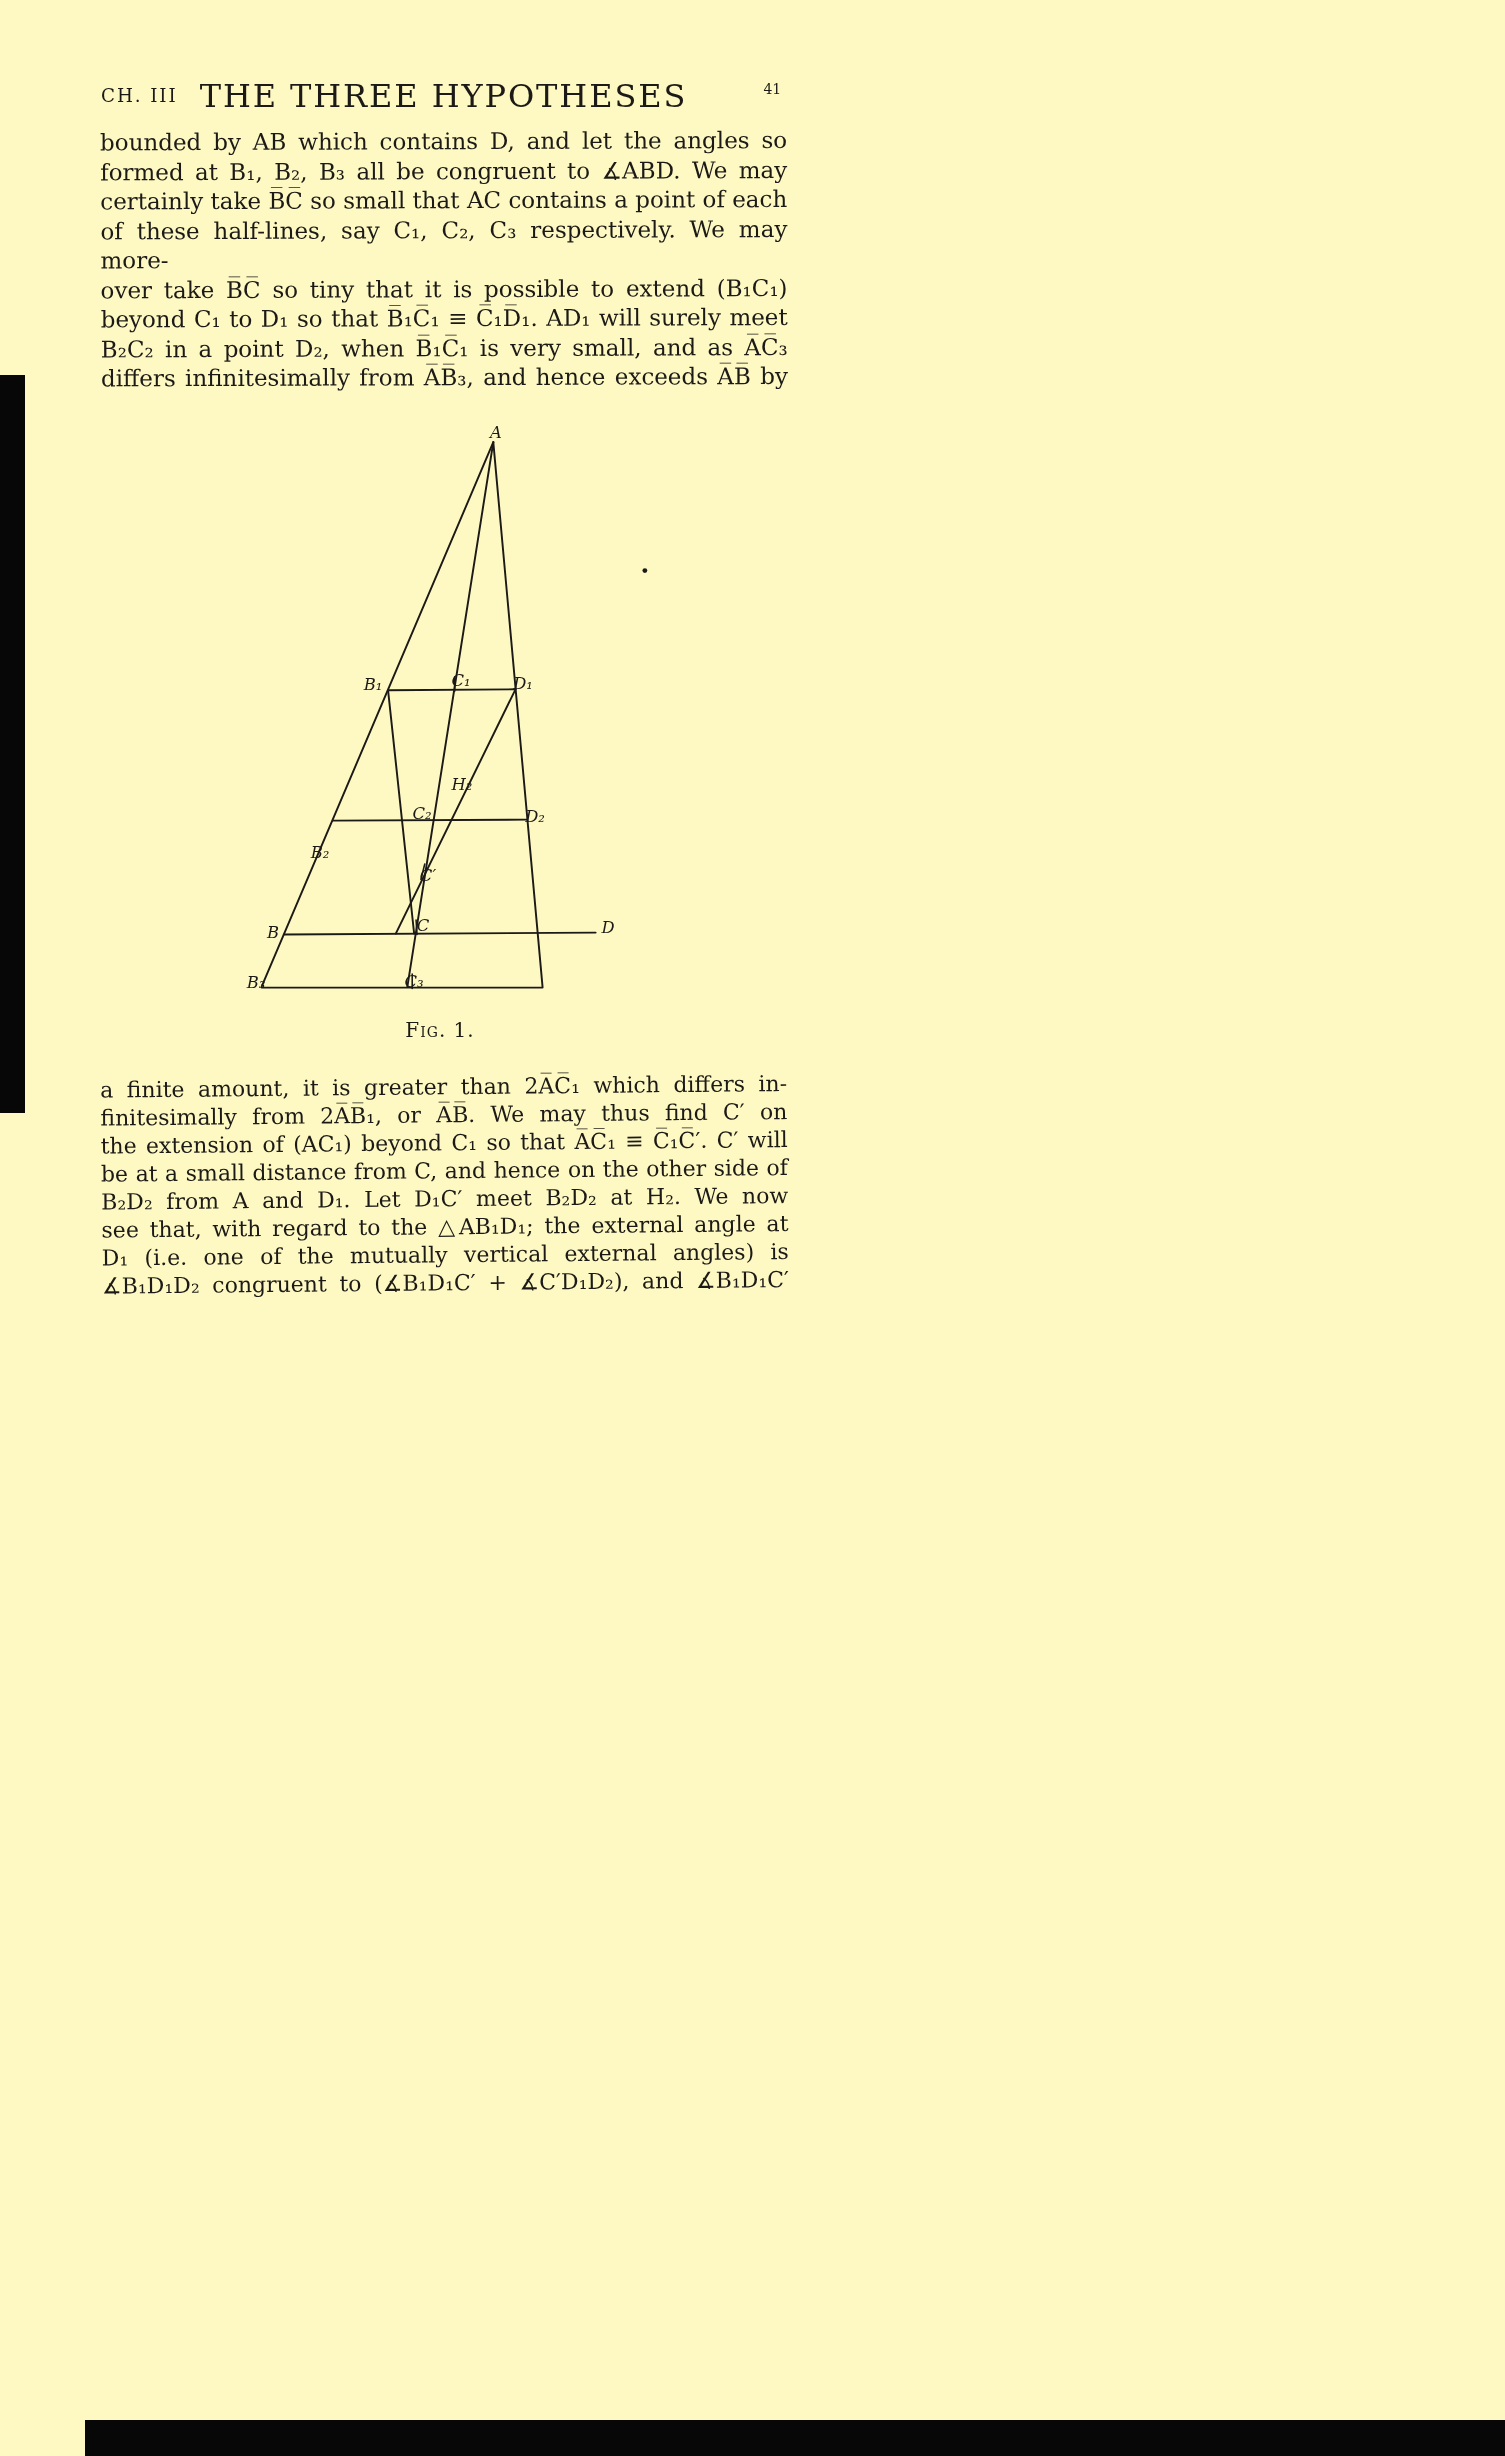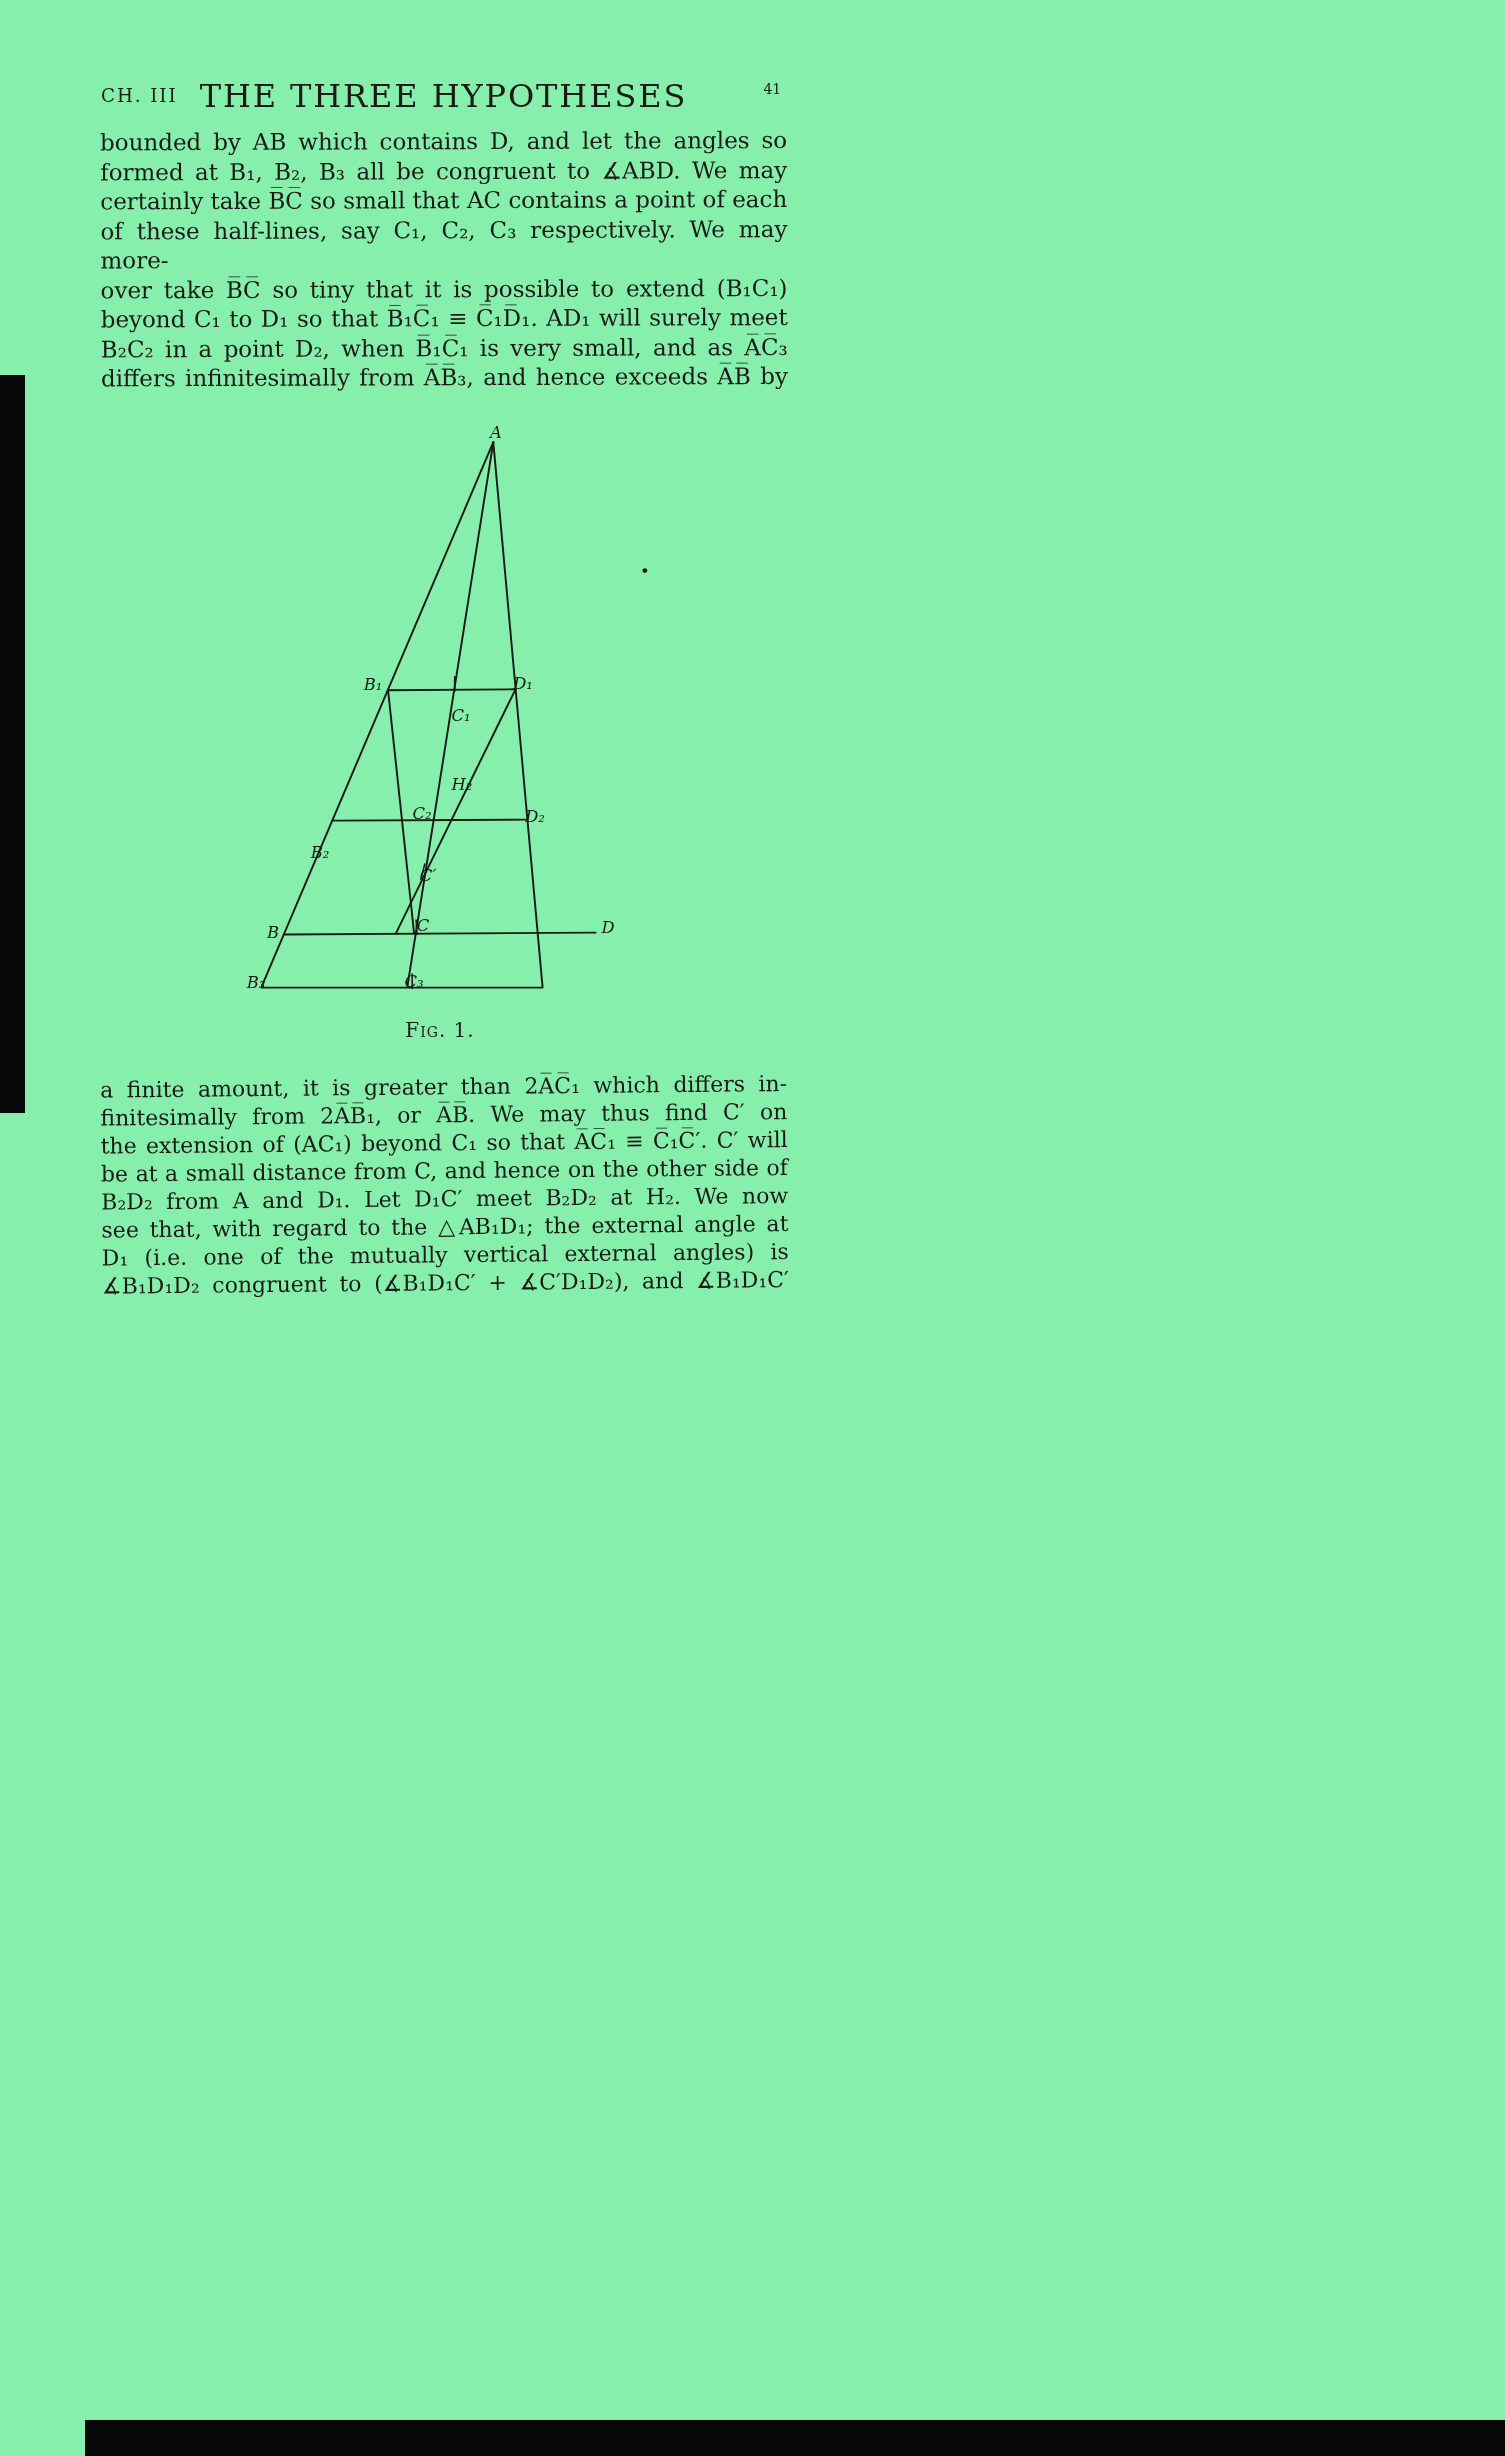--- a/index.html
+++ b/index.html
@@ -41,21 +41,21 @@
     position:absolute;left:384px;top:1018px;width:112px;
     text-align:center;font-variant:small-caps;font-size:20px;letter-spacing:1px;
   }
   
   .bar-left{position:absolute;left:0;top:375px;width:25px;height:738px;background:#070707;}
   .bar-bottom{position:absolute;left:85px;top:2420px;width:1420px;height:37px;background:#070707;}
 </style>
 </head>
 <body>
 
-<div class="page" style="background: #86efac;">
+<div class="page" style="background: #fef9c3;">
 
   <div class="hdr">
     <span class="chap">CH. III</span>
     <span class="title">THE THREE HYPOTHESES</span>
     <span class="pgnum">41</span>
   </div>
 
   <div class="para p1">
       <div class="tline">bounded by AB which contains D, and let the angles so</div>
       <div class="tline">formed at B₁, B₂, B₃ all be congruent to ∡ABD.  We may</div>
@@ -80,21 +80,21 @@
         <line x1="402" y1="715" x2="429" y2="967" stroke="#1c1a17" stroke-width="2" stroke-linecap="round"></line>
         <line x1="471" y1="701" x2="471" y2="716" stroke="#1c1a17" stroke-width="1.6" stroke-linecap="round"></line>
         <line x1="431" y1="953" x2="432" y2="968" stroke="#1c1a17" stroke-width="1.6" stroke-linecap="round"></line>
         <line x1="427" y1="1009" x2="427" y2="1024" stroke="#1c1a17" stroke-width="1.6" stroke-linecap="round"></line>
         <line x1="440" y1="895" x2="436" y2="911" stroke="#1c1a17" stroke-width="1.6" stroke-linecap="round"></line>
         <circle cx="668" cy="591" r="2.5" fill="#1c1a17"></circle>
       </svg>
     <div>
         <span class="flabel" style="left: 496px; top: 432px;">A</span>
         <span class="flabel" style="left: 373px; top: 684px;">B₁</span>
-        <span class="flabel" style="left: 461px; top: 680px; margin-top: 35px;">C₁</span>
+        <span class="flabel" style="left: 461px; top: 680px;">C₁</span>
         <span class="flabel" style="left: 523px; top: 683px;">D₁</span>
         <span class="flabel" style="left: 320px; top: 816px; margin-top: 36px;">B₂</span>
         <span class="flabel" style="left: 422px; top: 813px;">C₂</span>
         <span class="flabel" style="left: 462px; top: 784px;">H₂</span>
         <span class="flabel" style="left: 535px; top: 816px;">D₂</span>
         <span class="flabel" style="left: 428px; top: 875px;">C′</span>
         <span class="flabel" style="left: 273px; top: 932px;">B</span>
         <span class="flabel" style="left: 423px; top: 925px;">C</span>
         <span class="flabel" style="left: 608px; top: 927px;">D</span>
         <span class="flabel" style="left: 256px; top: 982px; text-align: center;">B₃</span>

